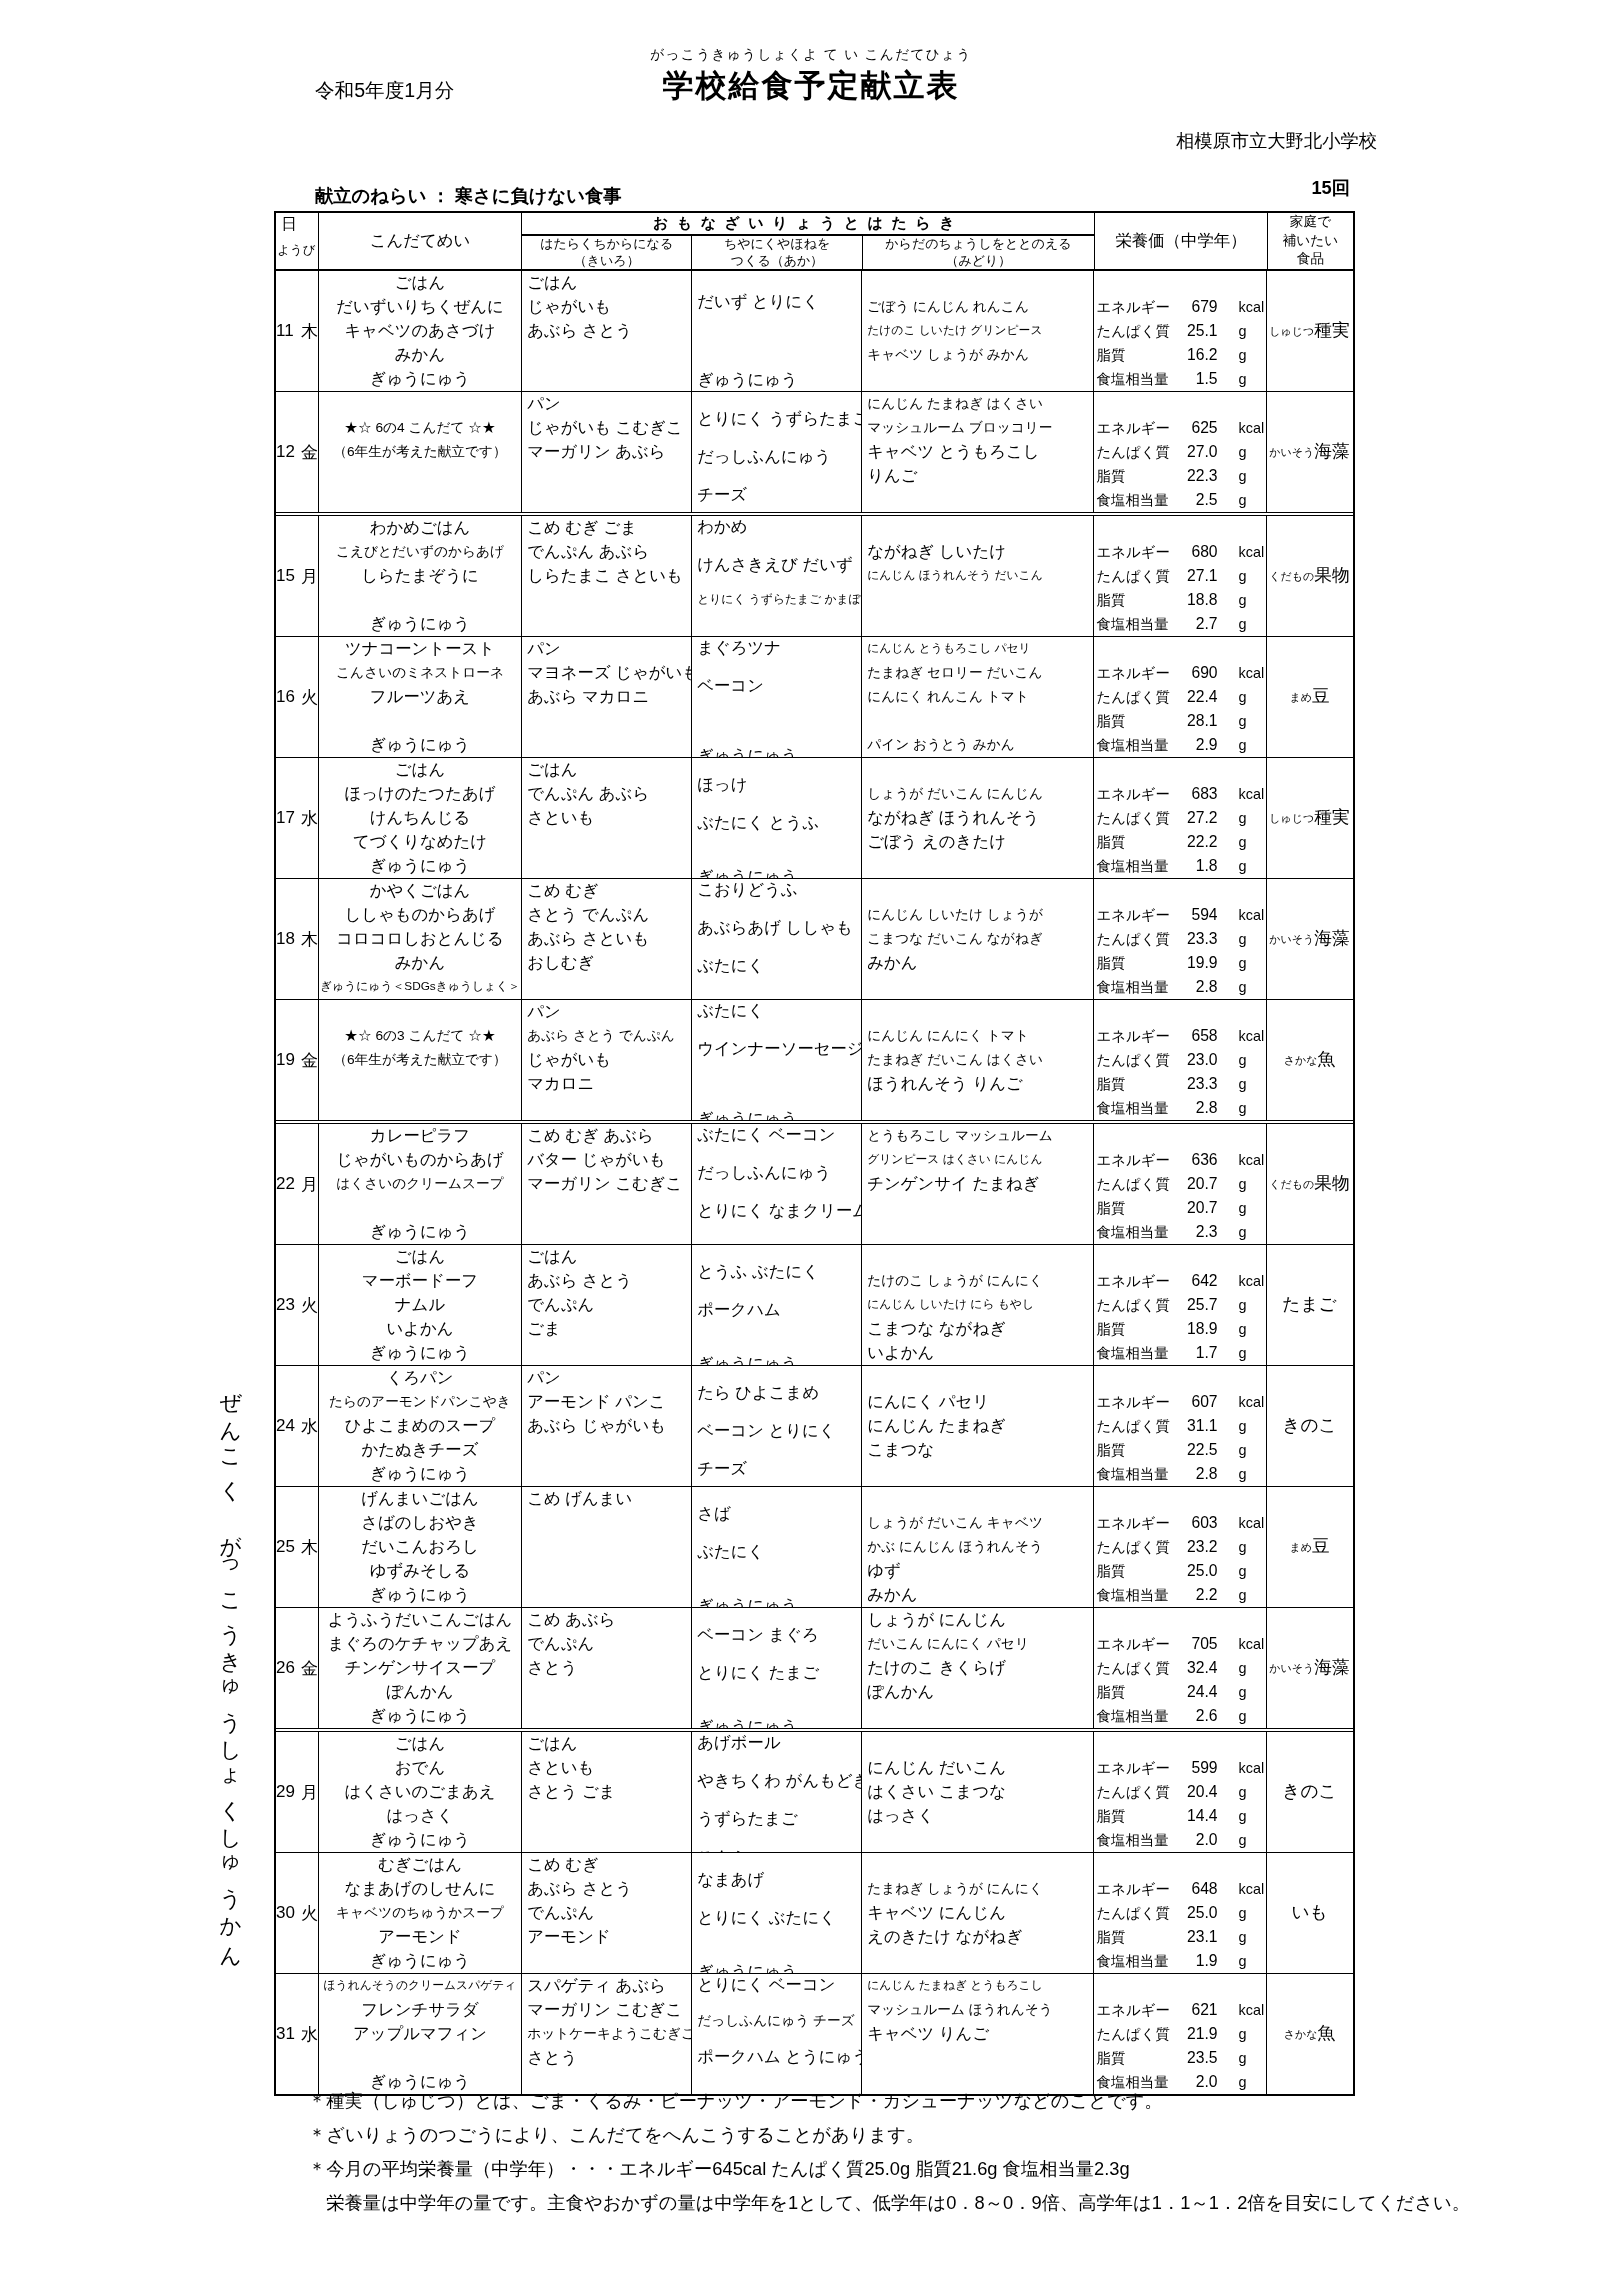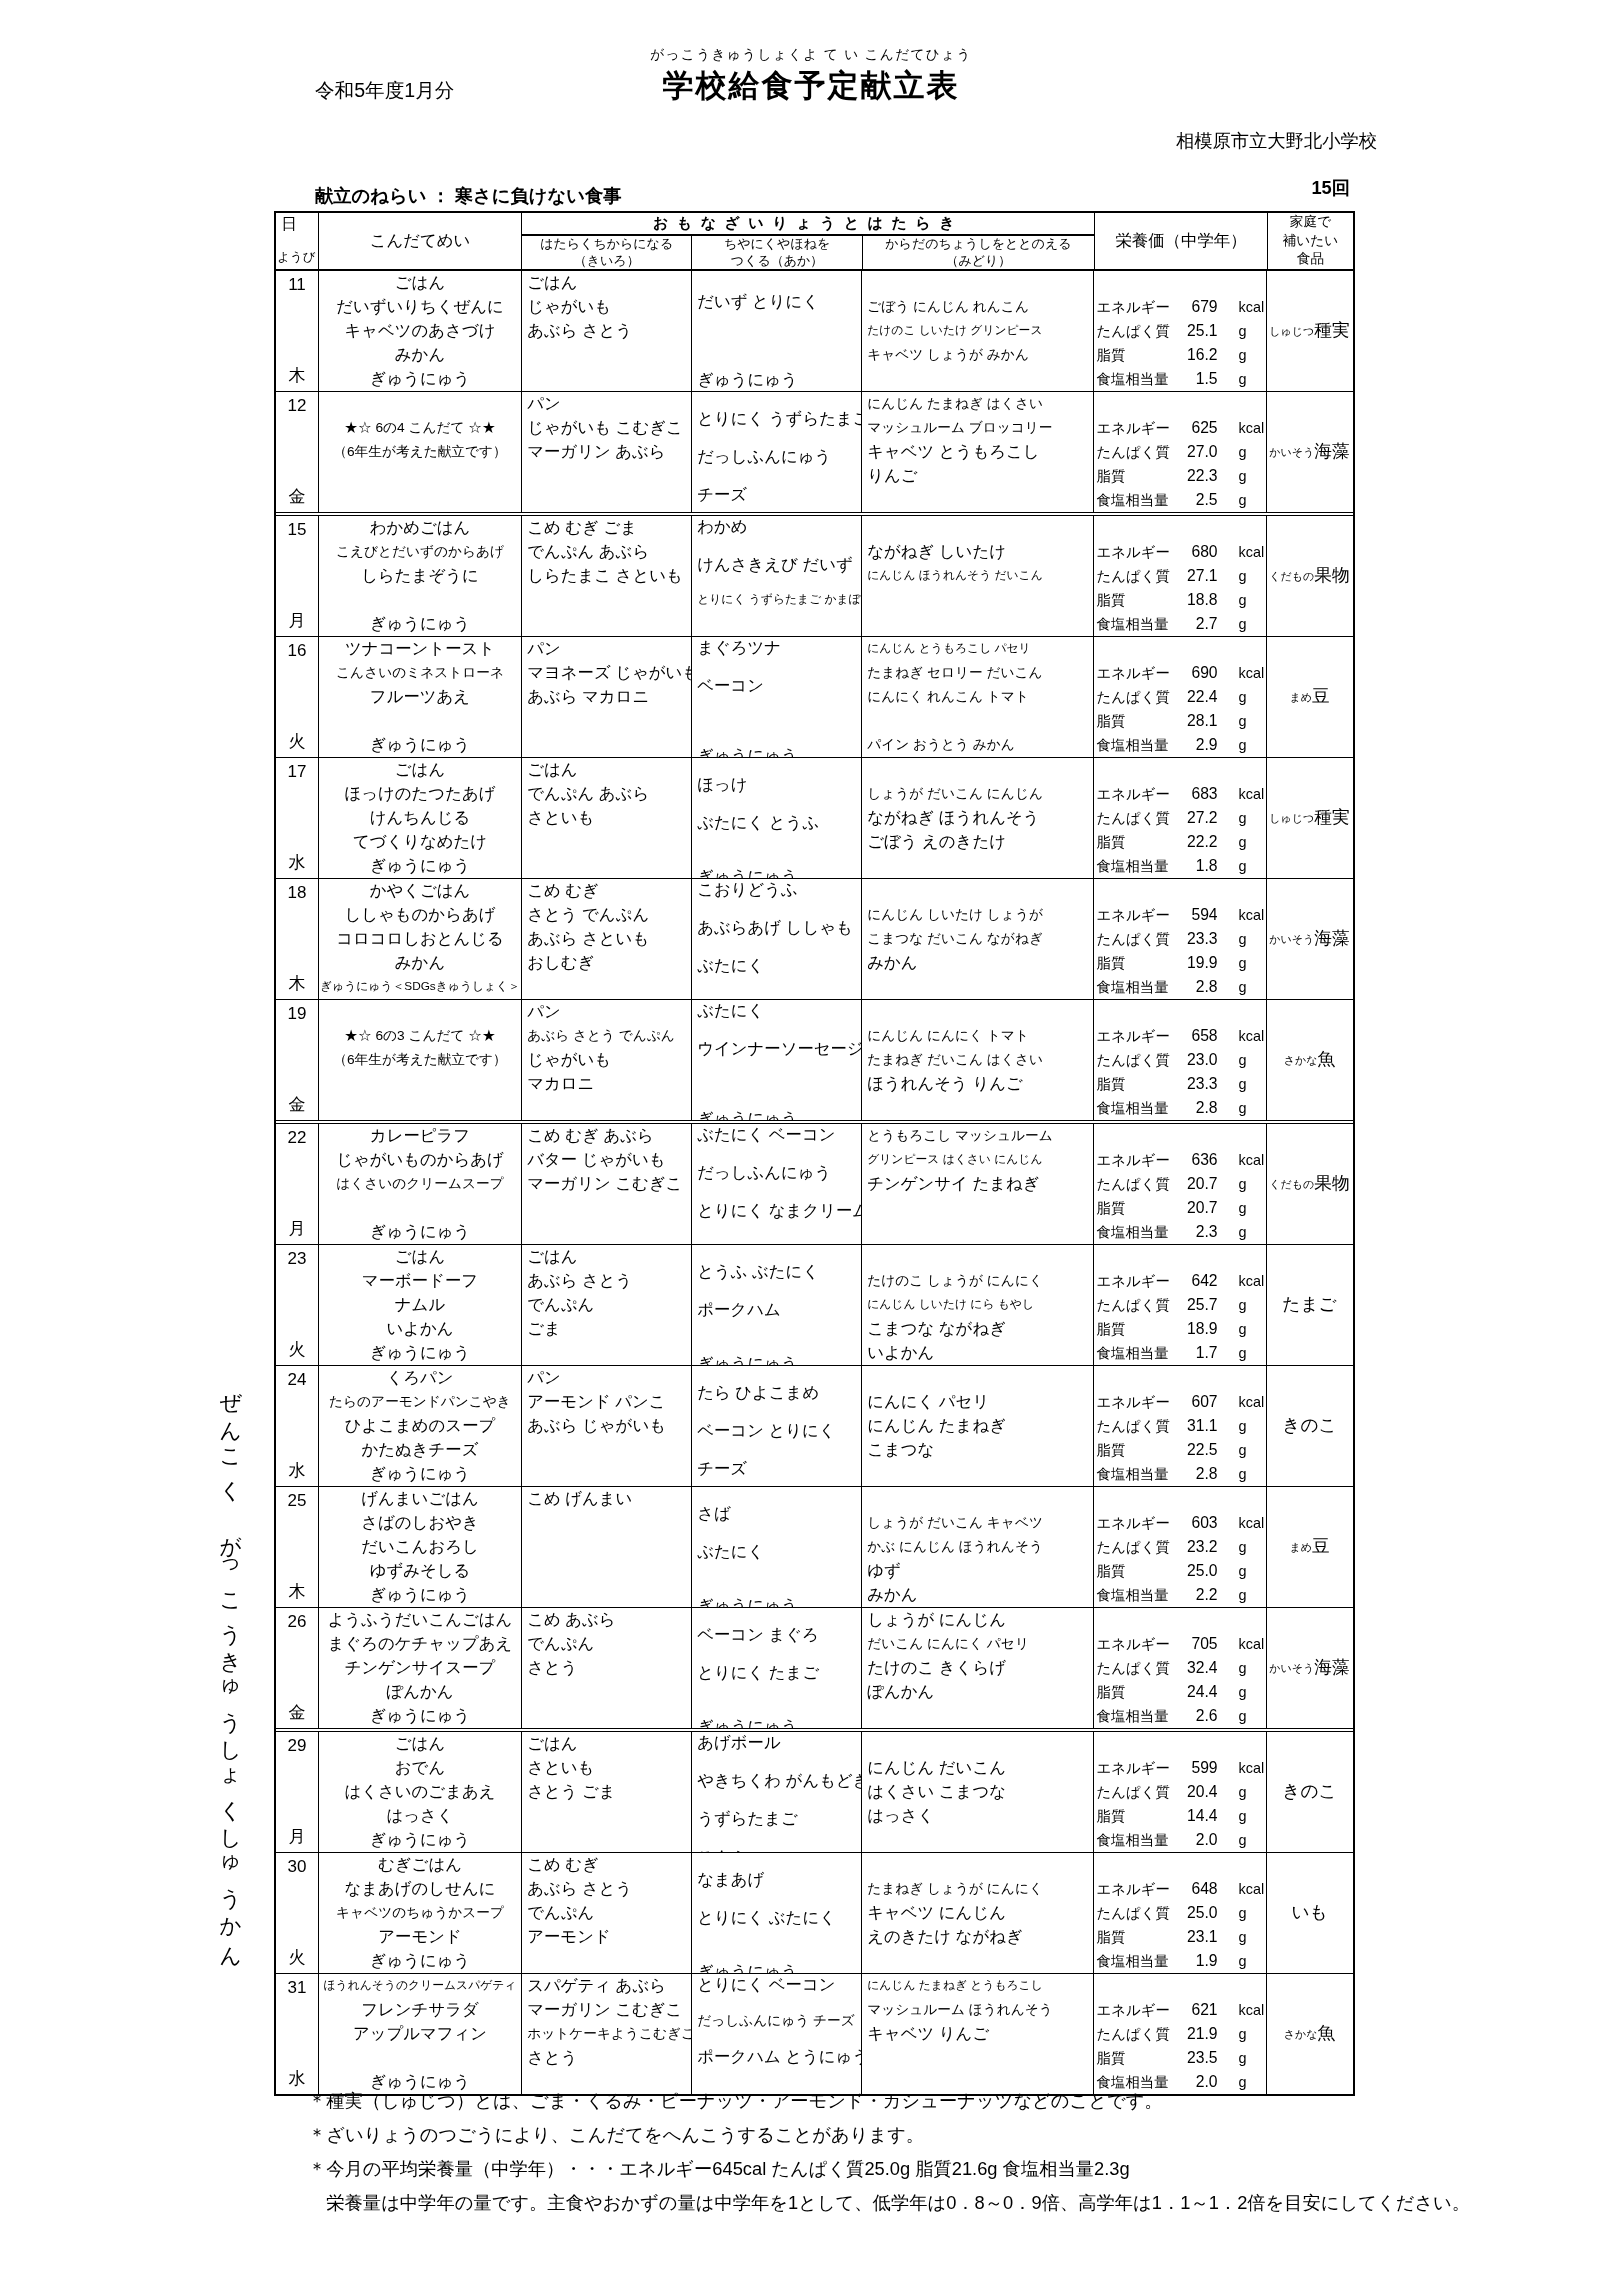--- a/index.html
+++ b/index.html
@@ -14,38 +14,38 @@
   .count{position:absolute;right:272px;top:175px;font-size:18.3px;font-weight:bold;}
 
   .menu-table{position:absolute;left:274px;top:211px;width:1077px;border:2.6px solid #000;box-sizing:content-box;}
   .td,.th{box-sizing:border-box;}
   
   .thead{display:flex;height:56px;border-bottom:2px solid #000;}
   .th{border-right:1.3px solid #000;}
   .th:last-child{border-right:none;}
   .th-day{width:43px;position:relative;font-size:15.7px;}
   .th-day .d-top{position:absolute;top:1.3px;left:5.2px;}
-  .th-day .d-bot{position:absolute;bottom:3px;left:1.3px;font-size:12.4px;}
+  .th-day .d-bot{position:absolute;bottom:10px;left:1.3px;font-size:12.4px;}
   .th-menu{width:203px;display:flex;align-items:center;justify-content:center;font-size:16.4px;}
   .th-group{width:573px;display:flex;flex-direction:column;}
   .group-title{height:21px;border-bottom:2px solid #000;display:flex;align-items:center;justify-content:center;font-size:15px;letter-spacing:8.5px;font-weight:bold;}
   .group-cols{flex:1;display:flex;}
   .th-sub{border-right:1.3px solid #000;display:flex;align-items:center;justify-content:center;text-align:center;font-size:13px;white-space:pre-line;line-height:1.25;}
   .th-sub:last-child{border-right:none;}
   .sub-y{width:170px;}.sub-r{width:170px;}.sub-g{width:232px;}
   .th-nut{width:173px;display:flex;align-items:center;justify-content:center;font-size:16.4px;}
   .th-home{width:85px;display:flex;align-items:center;justify-content:center;text-align:center;font-size:13.7px;line-height:1.35;white-space:pre-line;}
 
   
   .trow{display:flex;height:120px;border-bottom:1.3px solid #000;}
   .trow:last-child{border-bottom:none;}
   .trow.wend{border-bottom:4.6px double #000;}
   .td{border-right:1.3px solid #000;overflow:hidden;}
   .td:last-child{border-right:none;}
-  .td.day{width:43px;display:flex;flex-direction:column;justify-content:space-between;align-items:center;font-size:17px;padding:3.9px 0;}
+  .td.day{width:43px;display:flex;flex-direction:row;justify-content:space-between;align-items:center;font-size:17px;padding:3.9px 0;}
   .td.menu{width:203px;}
   .td.yellow{width:170px;}
   .td.red{width:170px;gap:16px;}
   .td.green{width:232px;}
   .td.nut{width:173px;}
   .td.home{width:85px;display:flex;flex-direction:row;align-items:center;justify-content:center;}
   .lines{display:flex;flex-direction:column;height:100%;}
   .line{height:24px;display:flex;align-items:center;font-size:16.4px;white-space:nowrap;}
   .menu .line{justify-content:center;}
   .yellow .line,.red .line,.green .line{padding-left:5.2px;}

